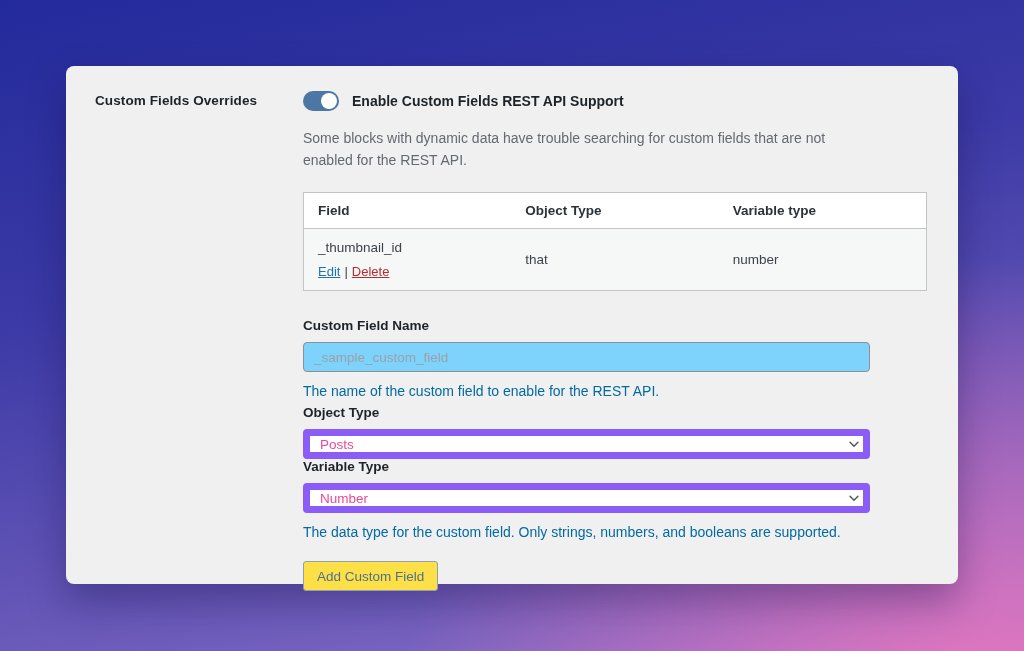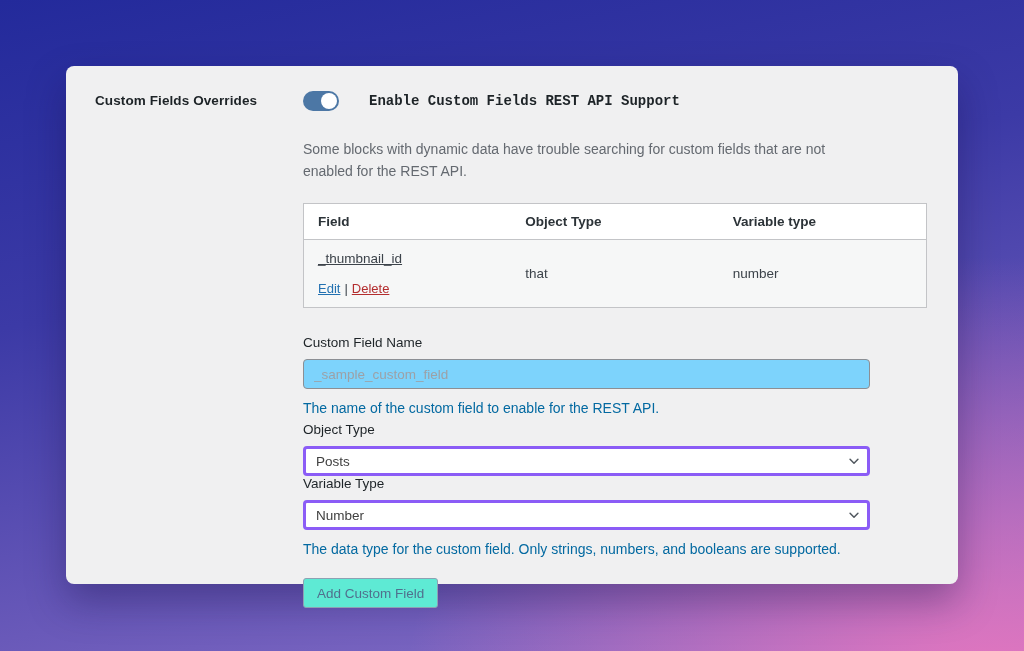--- a/index.html
+++ b/index.html
@@ -14,21 +14,21 @@
     position: absolute; left: 66px; top: 66px; width: 892px; height: 518px;
     background: #f0f0f1; border-radius: 8px; box-sizing: border-box;
     box-shadow: 0 18px 38px rgba(20, 12, 70, 0.35);
     padding: 25px 31px 24px 29px;
     display: flex;
   }
   .label-col { width: 208px; flex: none; padding-top: 2px; }
   .section-label { font-size: 13.5px; font-weight: 700; color: #1d2327; letter-spacing: 0.1px; }
   .content-col { width: 624px; flex: none; }
 
-  .toggle-row { display: flex; align-items: center; gap: 30px; margin-bottom: 27px; font-family: Liberation Mono, monospace; }
+  .toggle-row { display: flex; align-items: center; gap: 13px; margin-bottom: 16px; }
   .toggle {
     width: 36px; height: 20px; border-radius: 10px; background: #4c77a5;
     position: relative; flex: none; cursor: pointer;
   }
   .toggle-knob {
     position: absolute; right: 2px; top: 2px; width: 16px; height: 16px;
     border-radius: 50%; background: #ffffff;
   }
   .toggle-title { font-weight: 700; font-size: 14px; color: #1d2327; }
 
@@ -42,50 +42,50 @@
     border: 1px solid #c3c4c7; margin-bottom: 27px; table-layout: fixed;
   }
   table.fields-table th {
     text-align: left; font-weight: 700; font-size: 13.5px; color: #2c3338;
     padding: 10px 14px; background: #ffffff; border-bottom: 1px solid #c3c4c7;
   }
   table.fields-table td {
     font-size: 13.5px; color: #3c434a; padding: 11px 14px;
     background: #f6f7f7; vertical-align: middle;
   }
-  .field-name { margin-bottom: 15px; text-decoration: underline; }
+  .field-name { margin-bottom: 9px; }
   .row-actions { font-size: 13px; color: #3c434a; }
   .row-actions a { text-decoration: underline; cursor: pointer; }
   a.edit-link { color: #2271b1; text-align: right; }
   a.delete-link { color: #b32d2e; }
   .action-sep { color: #3c434a; margin: 0 4px; }
 
-  .form-label { font-weight: 400; font-size: 13.5px; color: #1d2327; margin: 0 0 9px 0; }
+  .form-label { font-weight: 700; font-size: 13.5px; color: #1d2327; margin: 0 0 9px 0; }
   .text-input {
     width: 567px; height: 30px; box-sizing: border-box;
     border: 1px solid #8c8f94; border-radius: 4px; background: #7dd3fc;
     padding: 0 10px; font-size: 13.5px; color: #2c3338;
     font-family: "Liberation Sans", "DejaVu Sans", sans-serif;
   }
   .text-input::placeholder { color: #9ca1a7; }
   .help-text { color: #0369a1; font-size: 14px; line-height: 18px; margin: 10px 0 5px 0; }
 
   .select-wrap { position: relative; width: 567px; }
   .select-wrap select {
     appearance: none; -webkit-appearance: none; -moz-appearance: none;
     width: 100%; height: 30px; box-sizing: border-box;
-    border: 3px solid #8b5cf6; border-radius: 4px; background: #ffffff;
-    padding: 0 30px 0 10px; font-size: 13.5px; color: #404040; cursor: pointer;
+    border: 7px solid #8b5cf6; border-radius: 4px; background: #ffffff;
+    padding: 0 30px 0 10px; font-size: 13.5px; color: #ec4899; cursor: pointer;
     font-family: "Liberation Sans", "DejaVu Sans", sans-serif;
   }
   .chevron { position: absolute; right: 9px; top: 8px; pointer-events: none; line-height: 0; }
 
   .add-btn {
     margin-top: 15px; height: 30px; padding: 0 13px;
-    background: #5eead4; border: 1px solid #8da1b3; border-radius: 3px;
+    background: #fde047; border: 1px solid #8da1b3; border-radius: 3px;
     color: #50708e; font-size: 13.5px; cursor: pointer;
     font-family: "Liberation Sans", "DejaVu Sans", sans-serif;
   }
 </style>
 </head>
 <body>
 
 <div class="card">
   <div class="label-col">
     <div class="section-label">Custom Fields Overrides</div>

